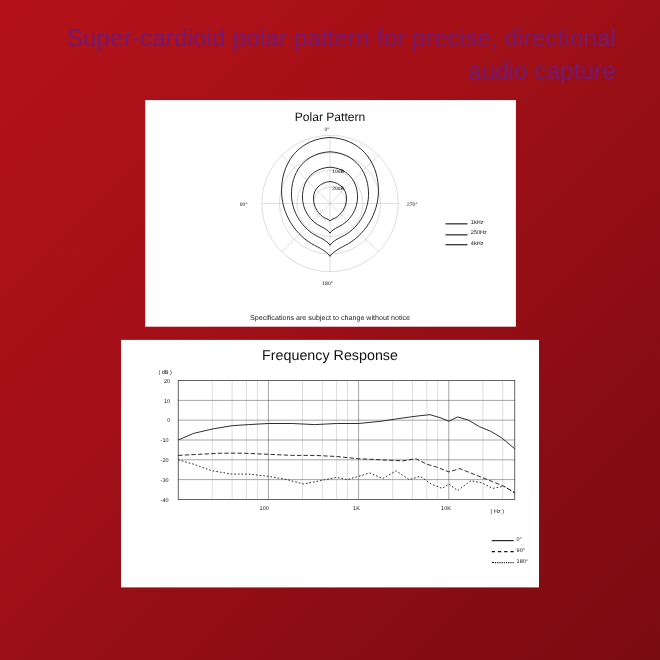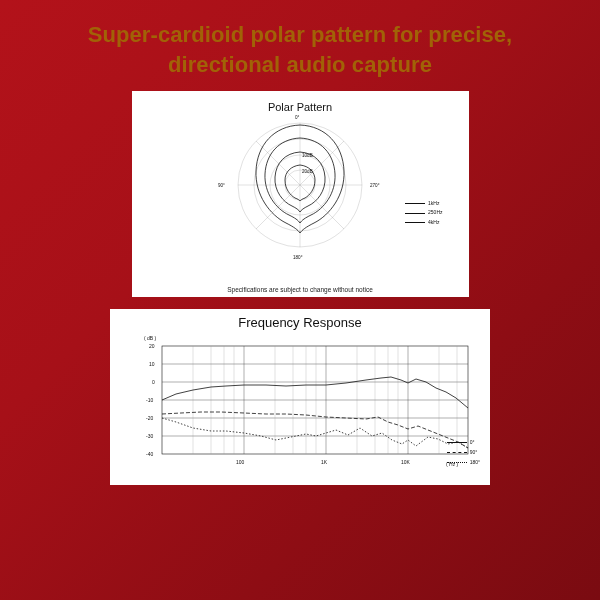--- a/index.html
+++ b/index.html
@@ -15,45 +15,45 @@
   }
   .page {
     width: 600px;
     height: 600px;
     position: relative;
     display: flex;
     flex-direction: column;
     align-items: center;
   }
   .headline {
-    color: #a16207;
-    text-align: center;
+    color: #701a75;
+    text-align: right;
     font-size: 22px;
-    font-weight: bold;
+    font-weight: normal;
     line-height: 1.35;
     letter-spacing: 0.1px;
     width: 520px;
   }
   .headline-1 { margin-top: 20px; }
   .headline-2 { margin-top: 16px; }
 
   .card {
     background: #ffffff;
     box-sizing: border-box;
   }
   .card-polar {
     width: 337px;
     height: 206px;
     margin-top: 12px;
     padding: 6px 8px 1px 8px;
     position: relative;
   }
   .card-freq {
     width: 380px;
-    height: 176px;
+    height: 225px;
     margin-top: 12px;
     padding: 4px 6px 2px 6px;
     position: relative;
   }
 
   .chart-title {
     text-align: center;
     font-size: 11px;
     color: #111;
     margin: 4px 0 0 0;

